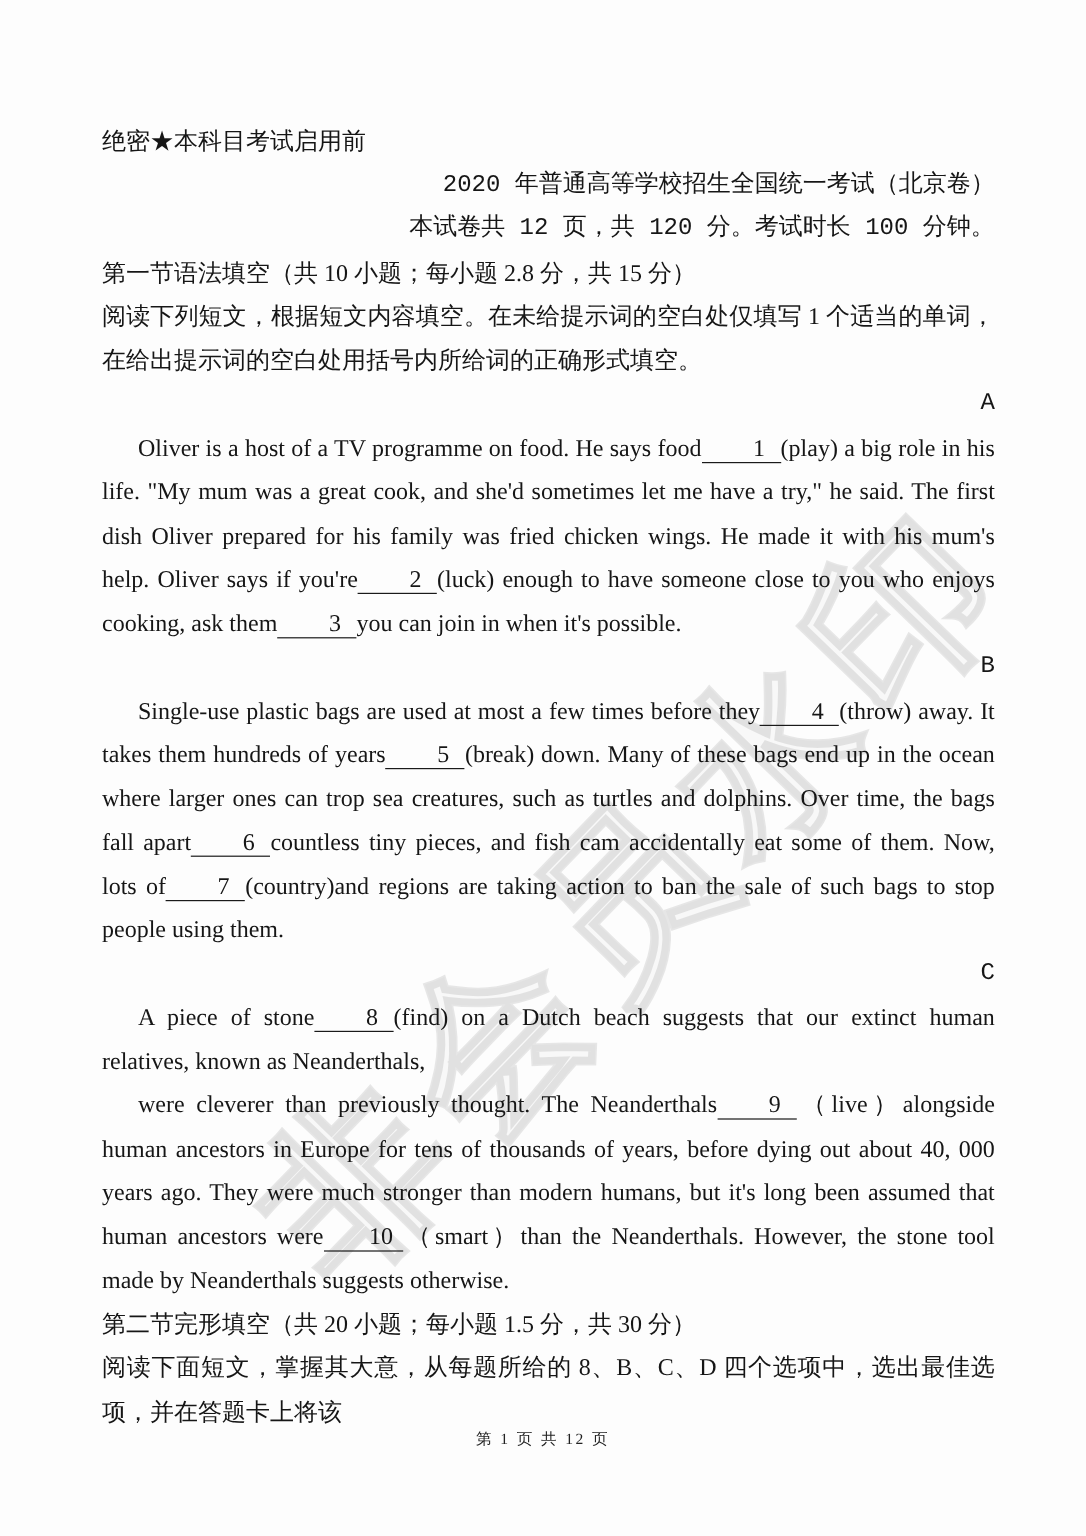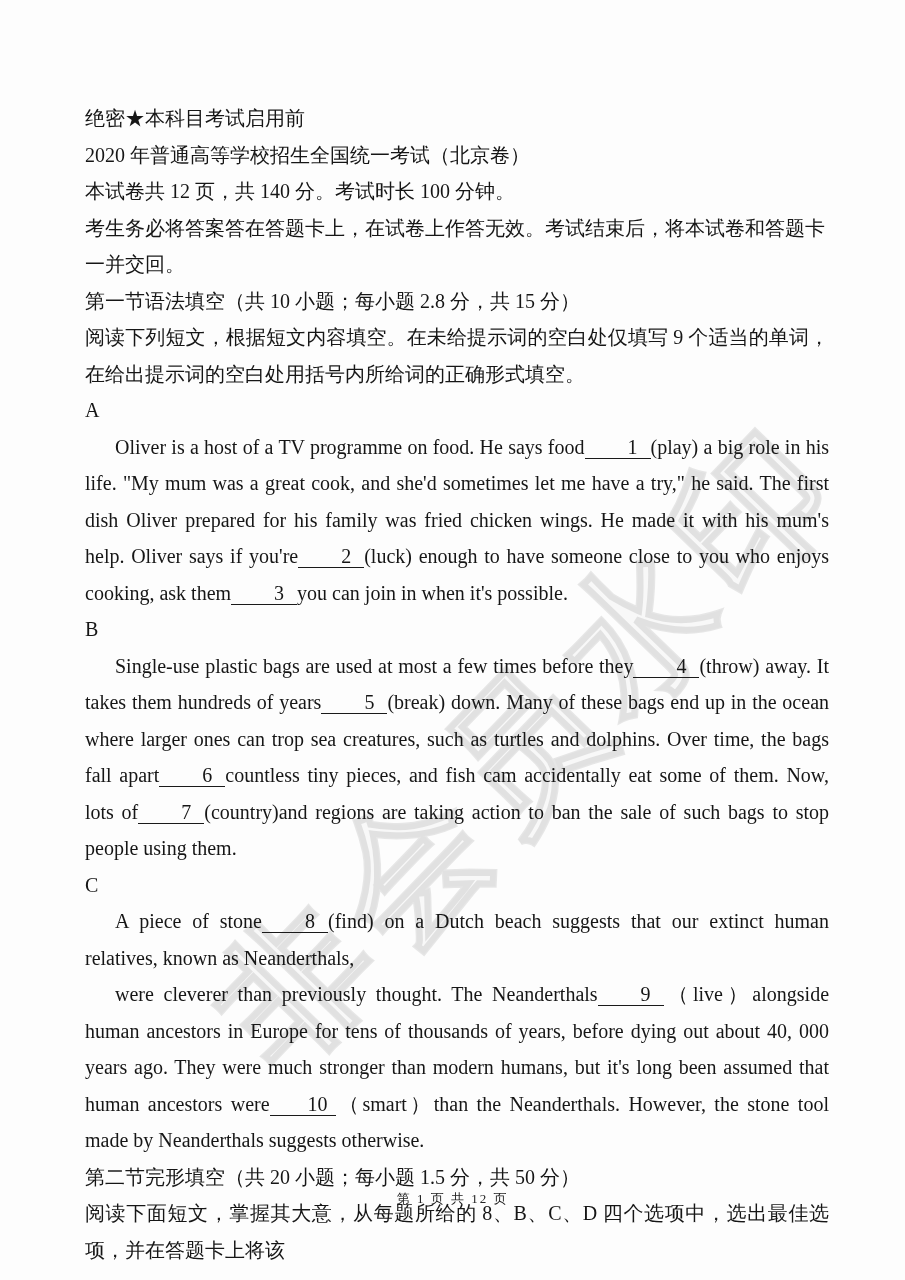--- a/index.html
+++ b/index.html
@@ -21,21 +21,21 @@
     -webkit-text-fill-color:rgba(0,0,0,0.02);
     -webkit-text-stroke:2.5px rgba(0,0,0,0.09);
     pointer-events:none;z-index:0;
   }
   .content{
     position:absolute;left:85px;top:100px;width:744px;z-index:1;
   }
   .content h1,.content h2,.content h3,.content h4,.content p{
     margin:0;font-size:20px;line-height:36.5px;font-weight:normal;
   }
-  .center{text-align:left;}
+  .center{text-align:right;font-family:Liberation Mono, monospace;}
   .bold{font-weight:bold;}
   .title{font-size:17px;}
   .subject{font-size:17px;letter-spacing:1px;}
   .para{text-align:justify;}
   .indent{text-indent:30px;}
   .plabel{font-size:16px;}
   .blank{
     display:inline-block;min-width:62px;padding:0 2px;
     border-bottom:1px solid #1a1a1a;
     text-align:center;line-height:1.1;
@@ -54,46 +54,45 @@
 
   <div class="watermark">非会员水印</div>
 
   <div class="content">
 
     <p>绝密★本科目考试启用前</p>
 
     <h1 class="center bold title">2020 年普通高等学校招生全国统一考试（北京卷）</h1>
 
 
-    <p class="center bold">本试卷共 12 页，共 140 分。考试时长 100 分钟。</p>
+    <p class="center bold">本试卷共 12 页，共 120 分。考试时长 100 分钟。</p>
 
-    <p>考生务必将答案答在答题卡上，在试卷上作答无效。考试结束后，将本试卷和答题卡一并交回。</p>
 
 
     <h4 class="bold">第一节语法填空（共 10 小题；每小题 2.8 分，共 15 分）</h4>
 
-    <p class="para">阅读下列短文，根据短文内容填空。在未给提示词的空白处仅填写 9 个适当的单词，在给出提示词的空白处用括号内所给词的正确形式填空。</p>
+    <p class="para">阅读下列短文，根据短文内容填空。在未给提示词的空白处仅填写 1 个适当的单词，在给出提示词的空白处用括号内所给词的正确形式填空。</p>
 
     <div>
       <p class="center plabel">A</p>
       <p class="para indent">Oliver is a host of a TV programme on food. He says food<span class="blank">1</span>(play) a big role in his life. "My mum was a great cook, and she'd sometimes let me have a try," he said. The first dish Oliver prepared for his family was fried chicken wings. He made it with his mum's help. Oliver says if you're<span class="blank">2</span>(luck) enough to have someone close to you who enjoys cooking, ask them<span class="blank">3</span>you can join in when it's possible.</p>
     </div>
 
     <div>
       <p class="center plabel">B</p>
       <p class="para indent">Single-use plastic bags are used at most a few times before they<span class="blank">4</span>(throw) away. It takes them hundreds of years<span class="blank">5</span>(break) down. Many of these bags end up in the ocean where larger ones can trop sea creatures, such as turtles and dolphins. Over time, the bags fall apart<span class="blank">6</span>countless tiny pieces, and fish cam accidentally eat some of them. Now, lots of<span class="blank">7</span>(country)and regions are taking action to ban the sale of such bags to stop people using them.</p>
     </div>
 
     <div>
       <p class="center plabel">C</p>
       <p class="para indent">A piece of stone<span class="blank">8</span>(find) on a Dutch beach suggests that our extinct human relatives, known as Neanderthals,</p>
       <p class="para indent">were cleverer than previously thought. The Neanderthals<span class="blank">9</span>（live）alongside human ancestors in Europe for tens of thousands of years, before dying out about 40, 000 years ago. They were much stronger than modern humans, but it's long been assumed that human ancestors were<span class="blank">10</span>（smart）than the Neanderthals. However, the stone tool made by Neanderthals suggests otherwise.</p>
     </div>
 
-    <h4 class="bold">第二节完形填空（共 20 小题；每小题 1.5 分，共 50 分）</h4>
+    <h4 class="bold">第二节完形填空（共 20 小题；每小题 1.5 分，共 30 分）</h4>
 
     <p class="para">阅读下面短文，掌握其大意，从每题所给的 8、B、C、D 四个选项中，选出最佳选项，并在答题卡上将该</p>
 
   </div>
 
   <div class="footer">第 1 页 共 12 页</div>
 
 </div>
 
 </body></html>

